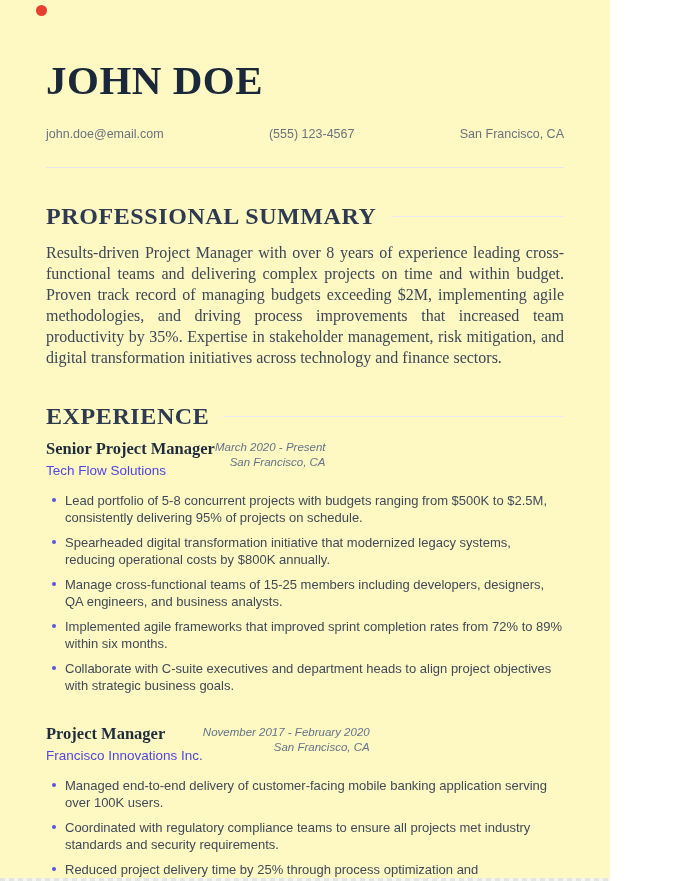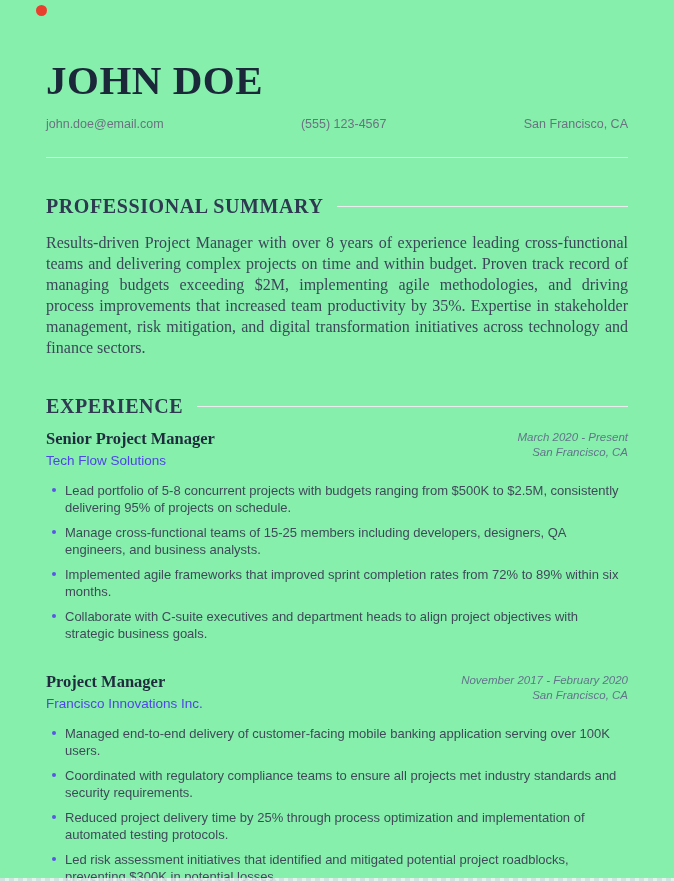--- a/index.html
+++ b/index.html
@@ -1,21 +1,21 @@
 <!DOCTYPE html>
 <html><head>
 <meta charset="utf-8">
 <style>
   * { margin: 0; padding: 0; box-sizing: border-box; }
   html, body { background: #ffffff; }
   .page {
     position: relative;
-    width: 674px;
+    width: 610px;
     height: 881px;
-    background: #86efac;
+    background: #fef9c3;
     overflow: hidden;
     font-family: "Liberation Sans", "DejaVu Sans", sans-serif;
   }
   .red-dot {
     position: absolute;
     left: 36px;
     top: 5px;
     width: 11px;
     height: 11px;
     border-radius: 50%;
@@ -29,39 +29,39 @@
     font-weight: 700;
     font-size: 41px;
     line-height: 44px;
     letter-spacing: 0.5px;
     color: #1b2839;
   }
   .contact-row {
     display: flex;
     justify-content: space-between;
     align-items: baseline;
-    margin-top: 15px;
+    margin-top: 25px;
     font-size: 12.5px;
     color: #6b7280;
   }
   .contact-row .right { text-align: right; }
   .top-divider {
     margin-top: 26px;
     border-top: 1px solid #e5e7eb;
     height: 0;
   }
   .section { margin-top: 36px; }
   .section-head {
     display: flex;
     align-items: center;
   }
   .section-head h2 {
     font-family: "Liberation Serif", "DejaVu Serif", serif;
     font-weight: 700;
-    font-size: 20px;
+    font-size: 24px;
     line-height: 24px;
     letter-spacing: 0.6px;
     color: #2d3a50;
     white-space: nowrap;
   }
   .section-head .rule {
     flex: 1;
     height: 1px;
     background: #ececee;
     margin-left: 14px;
@@ -71,21 +71,20 @@
     font-family: "Liberation Serif", "DejaVu Serif", serif;
     font-size: 16px;
     line-height: 21px;
     color: #3c4759;
     text-align: justify;
   }
   .job { margin-top: 10px; }
   .job + .job { margin-top: 29px; }
   .job-head {
     display: flex;
-    justify-content: space-between;
     align-items: flex-start;
   }
   .job-title {
     font-family: "Liberation Serif", "DejaVu Serif", serif;
     font-weight: 700;
     font-size: 16.5px;
     line-height: 21px;
     color: #1f2c3d;
   }
   .job-company {
@@ -174,20 +173,21 @@
             <div class="job-title">Senior Project Manager</div>
             <div class="job-company">Tech Flow Solutions</div>
           </div>
           <div class="job-meta">
             <div>March 2020 - Present</div>
             <div>San Francisco, CA</div>
           </div>
         </div>
         <ul class="bullets">
           <li>Lead portfolio of 5-8 concurrent projects with budgets ranging from $500K to $2.5M, consistently delivering 95% of projects on schedule.</li>
+          <li>Spearheaded digital transformation initiative that modernized legacy systems, reducing operational costs by $800K annually.</li>
           <li>Manage cross-functional teams of 15-25 members including developers, designers, QA engineers, and business analysts.</li>
           <li>Implemented agile frameworks that improved sprint completion rates from 72% to 89% within six months.</li>
           <li>Collaborate with C-suite executives and department heads to align project objectives with strategic business goals.</li>
         </ul>
       </article>
 
       <article class="job">
         <div class="job-head">
           <div class="job-id">
             <div class="job-title">Project Manager</div>

